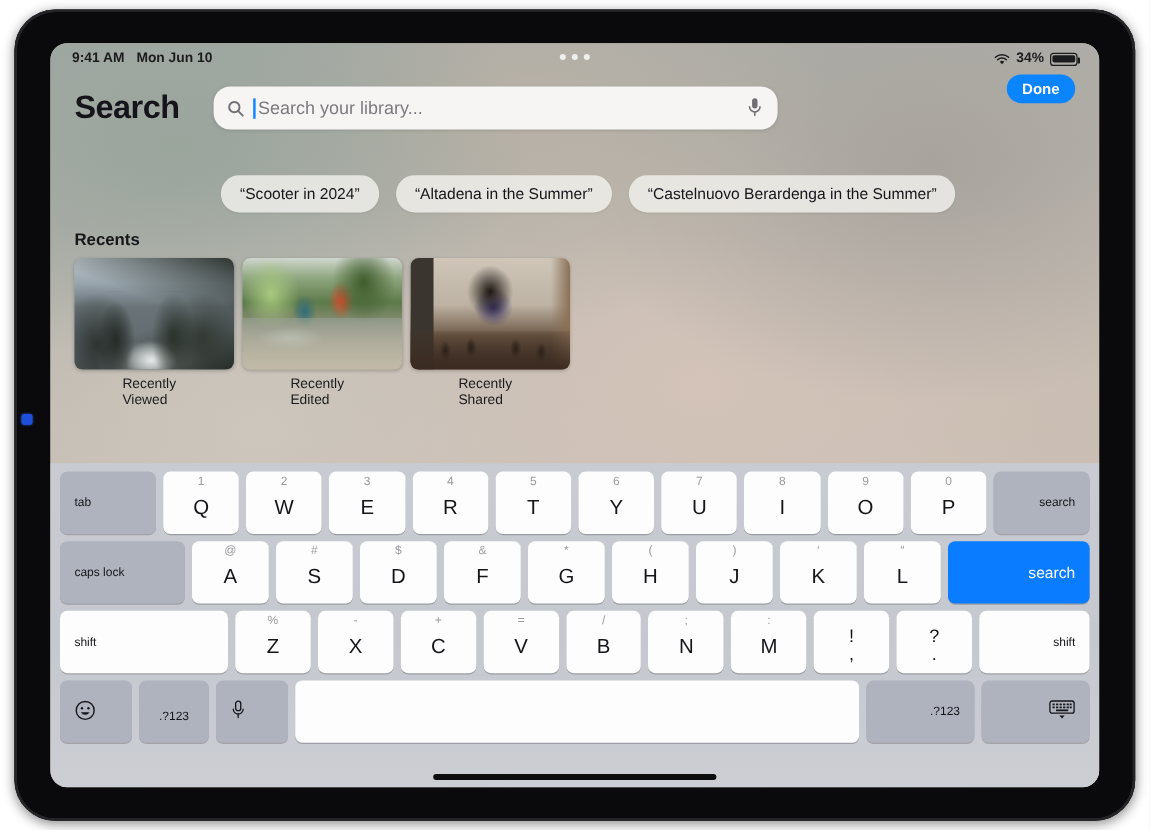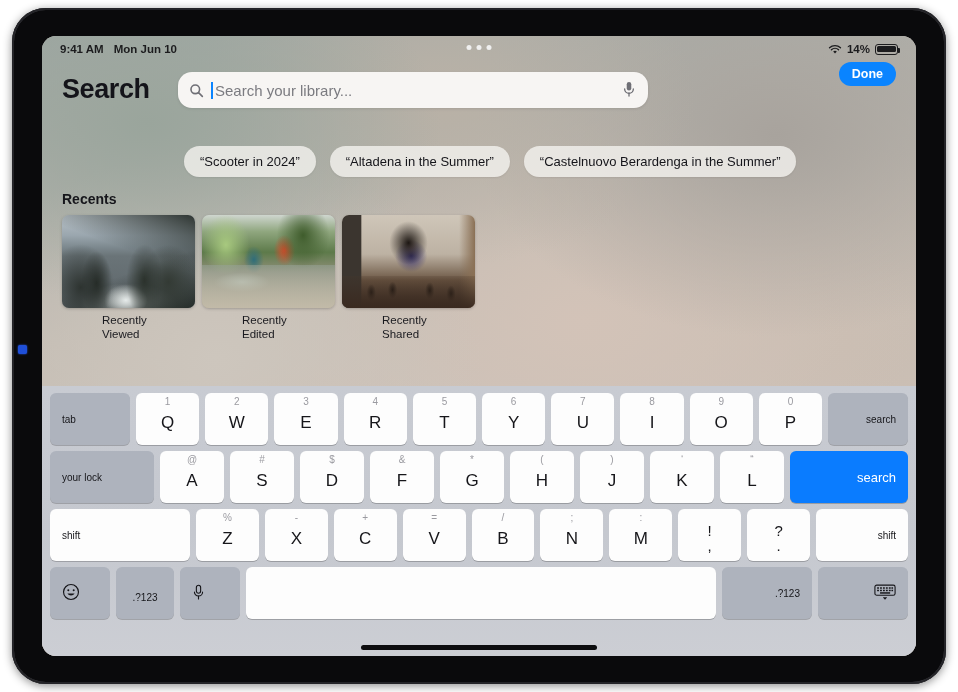--- a/index.html
+++ b/index.html
@@ -281,21 +281,21 @@
         <span>Mon Jun 10</span>
       </div>
       <div id="status-right">
         <span class="wifi-glyph">
           <svg viewBox="0 0 16 12" width="14" height="11">
             <path d="M8 10.6 5.9 8.3a3.1 3.1 0 0 1 4.2 0L8 10.6z" fill="#1c1c1e"></path>
             <path d="M3.9 6.3a6 6 0 0 1 8.2 0" stroke="#1c1c1e" stroke-width="1.5" fill="none" stroke-linecap="round"></path>
             <path d="M1.7 4a9.2 9.2 0 0 1 12.6 0" stroke="#1c1c1e" stroke-width="1.5" fill="none" stroke-linecap="round"></path>
           </svg>
         </span>
-        <span>14%</span>
+        <span>34%</span>
         <span class="battery">
             <i></i>
           </span>
       </div>
     </div>
 
     <div id="multitask-handle">
       <span></span>
       <span></span>
       <span></span>
@@ -395,21 +395,21 @@
             <span class="alt">0</span>
             <span class="main">P</span>
           </div>
         <div class="key mod del lbl-right">
             <span class="main">search</span>
           </div>
       </div>
 
       <div class="krow">
         <div class="key mod caps lbl-left">
-            <span class="main">your lock</span>
+            <span class="main">caps lock</span>
           </div>
         <div class="key">
             <span class="alt">@</span>
             <span class="main">A</span>
           </div>
         <div class="key">
             <span class="alt">#</span>
             <span class="main">S</span>
           </div>
         <div class="key">

